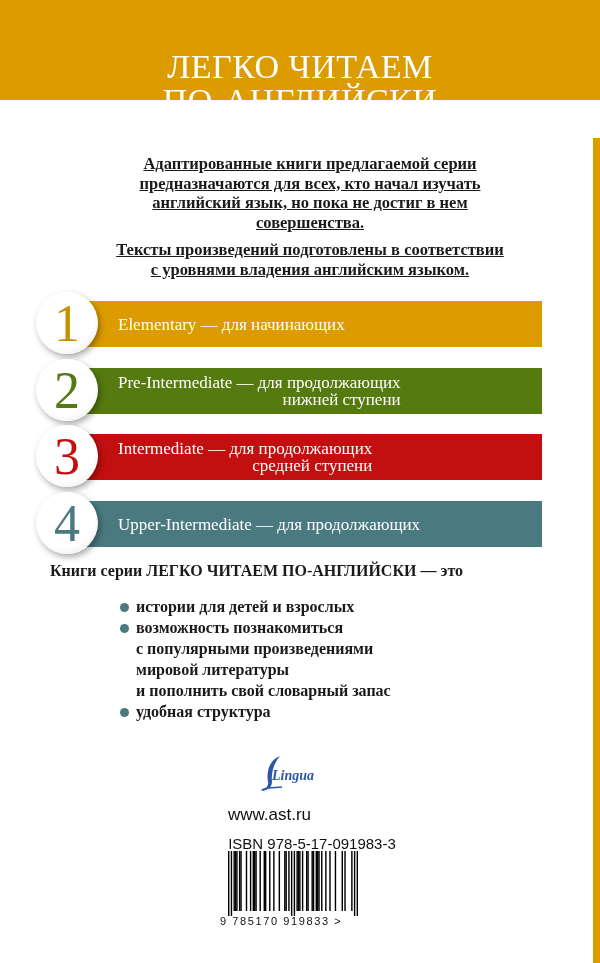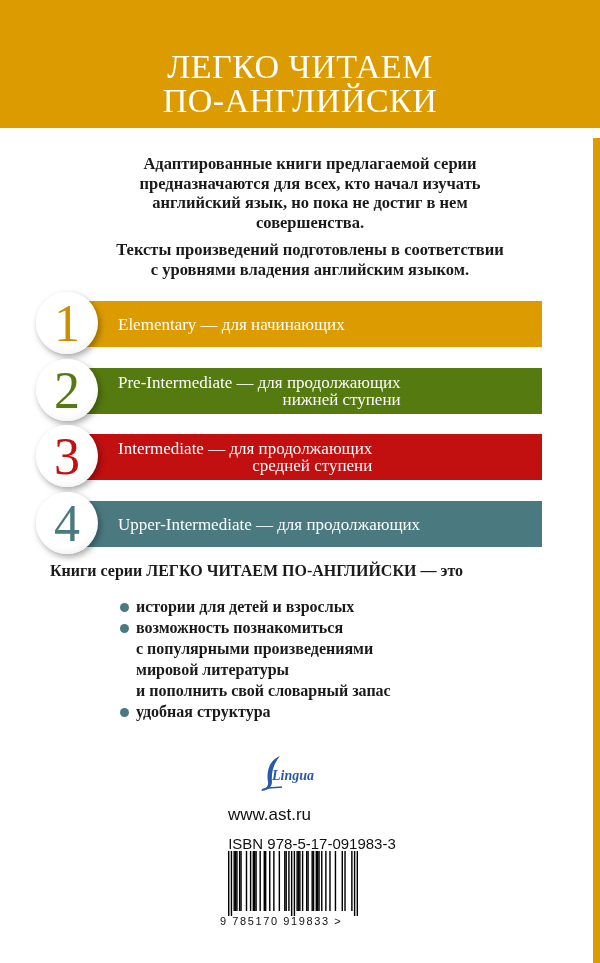--- a/index.html
+++ b/index.html
@@ -1,28 +1,28 @@
 <!DOCTYPE html>
 <html><head>
 <meta charset="utf-8">
 <style>
   * { margin:0; padding:0; box-sizing:border-box; }
   html, body { width:600px; height:963px; background:#ffffff; overflow:hidden; }
   body { position:relative; font-family:"DejaVu Serif", "Liberation Serif", serif; color:#1a1a1a; }
 
-  .header { position:absolute; left:0; top:0; width:600px; height:128px; background:#dc9c00; }
+  .header { position:absolute; left:0; top:0; width:600px; height:100px; background:#dc9c00; }
   .header-title { position:absolute; left:0; width:600px; top:50px; text-align:center;
     color:#ffffff; font-family:"Liberation Serif", serif; font-size:34px; line-height:34px;
     letter-spacing:0.5px; }
 
   .right-stripe { position:absolute; left:593px; top:138px; width:7px; height:825px; background:#dc9c00; }
 
   .intro { position:absolute; left:60px; width:500px; top:154px; text-align:center;
     font-family:"Liberation Serif", serif; font-weight:bold; font-size:16.5px; line-height:19.5px; color:#1a1a1a; }
-  .intro p { margin-bottom:8px; }
+  .intro p { margin-bottom:8px;text-decoration:underline; }
   .intro p.second { margin-top:0; }
 
   .level { position:absolute; left:36px; width:506px; height:64px; }
   .level-bar { position:absolute; left:40px; top:9px; width:466px; height:46px; }
   .level-circle { position:absolute; left:0; top:0; width:62px; height:62px; border-radius:50%;
     background:radial-gradient(circle at 45% 40%, #ffffff 0%, #ffffff 60%, #eeeeee 85%, #d8d8d8 100%);
     box-shadow:2px 3px 6px rgba(0,0,0,0.35);
     display:flex; align-items:center; justify-content:center; z-index:2; }
   .level-num { font-family:"Liberation Serif", serif; font-size:52px; line-height:52px; margin-top:2px; }
   .level-text { position:absolute; left:82px; top:0; height:100%; display:flex; flex-direction:column; justify-content:center;

